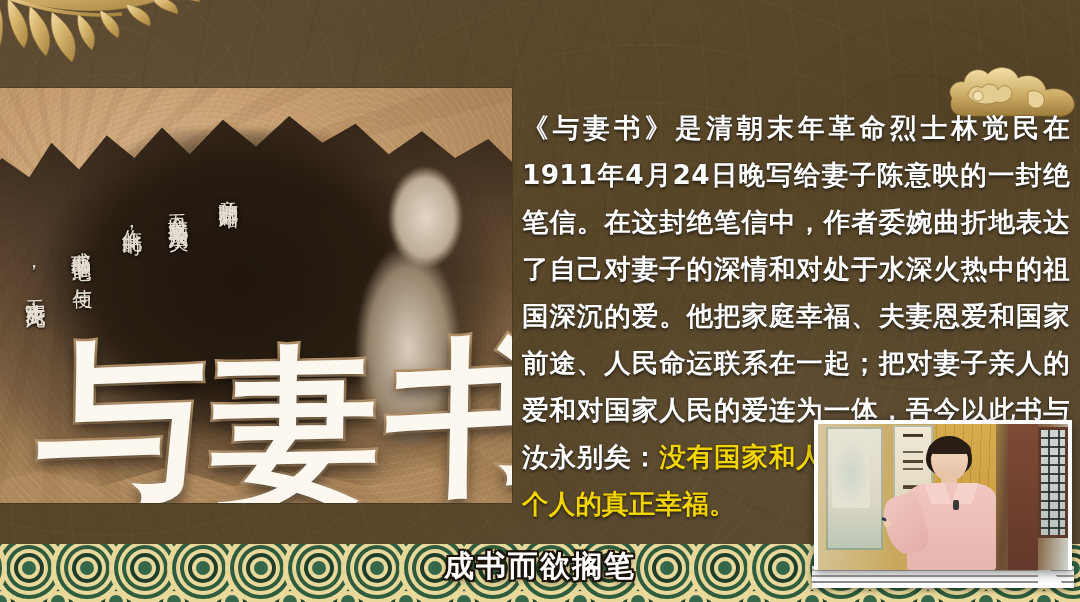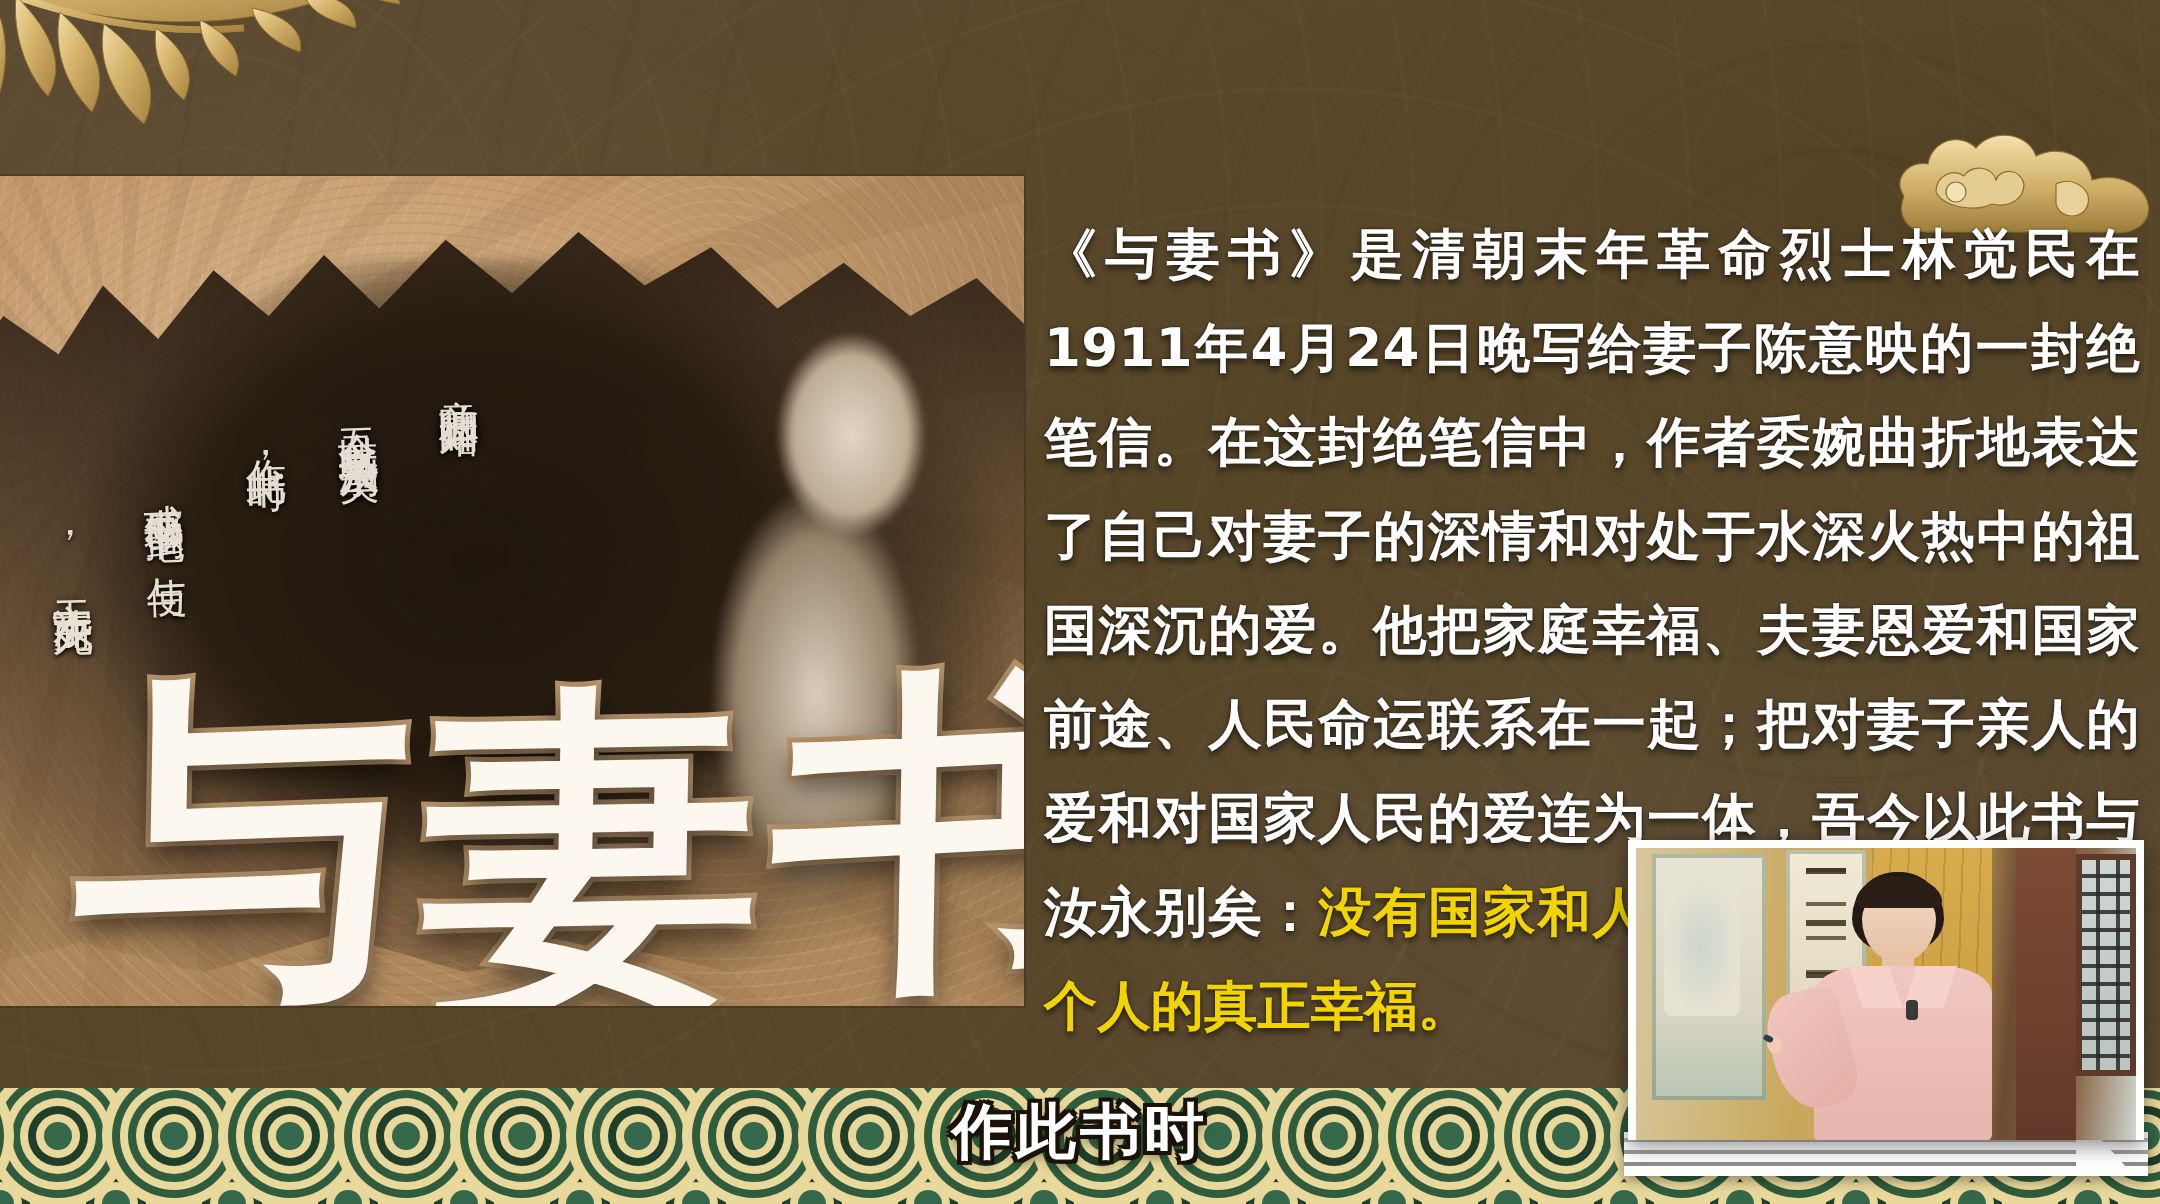--- a/index.html
+++ b/index.html
@@ -420,21 +420,21 @@
             <use href="#arcset" x="899" y="24"></use>
           <use href="#arcset" x="957" y="24"></use>
             <use href="#arcset" x="1015" y="24"></use>
           <use href="#arcset" x="1073" y="24"></use>
             <use href="#arcset" x="-29" y="24"></use>
         </g>
       </g>
     </svg>
   </div>
 
-  <div id="subtitle">作此书时</div>
+  <div id="subtitle">成书而欲搁笔</div>
 
   <div id="inset-base">
     <div id="inset-base-fold"></div>
   </div>
 
   <div id="video-inset">
     <div id="video-frame">
       <div id="vf-scroll-left"></div>
       <div id="vf-scroll-mid"></div>
       <div id="vf-panel-gold"></div>

